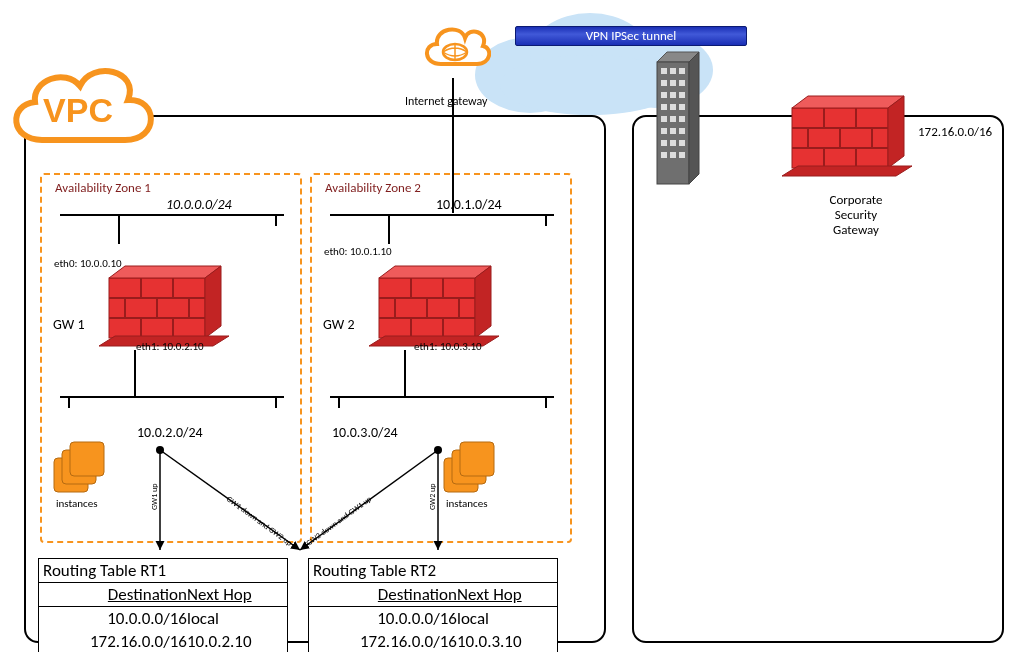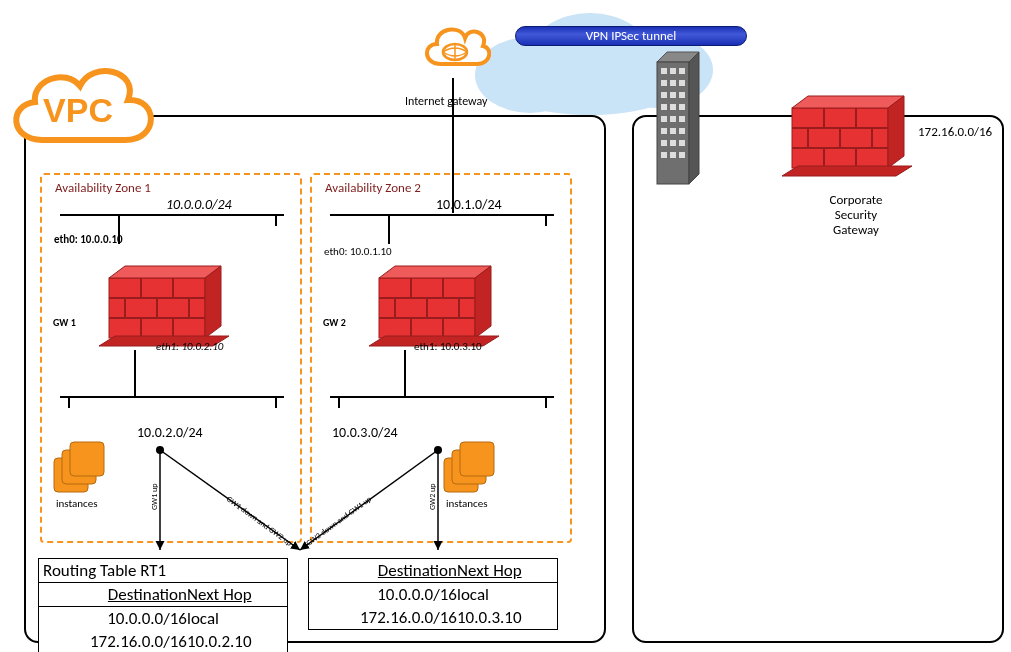--- a/index.html
+++ b/index.html
@@ -22,38 +22,38 @@
     border: 2px dashed #f7941e;
     border-radius: 4px;
   }
   .az-title {
     color: #7f1d1d;
     font-weight: 500;
     font-size: 13px;
   }
   .subnet-label { font-size: 14px; }
   .eth-label { font-size: 11px; }
-  .gw-label { font-weight: bold; font-size: 10px; }
+  .gw-label { font-weight: normal; font-size: 14px; }
   .instances-label { font-size: 11px; text-align:center; }
   .rt-box {
     border: 1px solid #000;
     background: #fff;
     font-size: 17px;
   }
   .rt-box-title { border-bottom: 1px solid #000; padding: 1px 4px; }
   .rt-head { display:flex; border-bottom:1px solid #000; padding:1px 4px; }
   .rt-row { display:flex; padding:1px 4px; }
   .rt-dest { width: 60%; text-align: right; }
   .rt-hop { width: 40%; }
   .cloud-svg { fill: #c9e3f7; stroke: none; }
   .tunnel-pill {
     background: linear-gradient(#1a2fb5, #4159d8 40%, #1a2fb5);
     border: 1px solid #0b1a72;
     color: #fff;
-    border-radius: 10px;
+    border-radius: 2px;
     text-align: center;
     font-size: 13px;
     line-height: 18px;
   }
   .hline { border-top: 2px solid #000; height:0; }
   .vline { border-left: 2px solid #000; width:0; }
 </style>
 </head>
 <body>
 
@@ -87,42 +87,42 @@
 <div class="abs vline" style="left:452px; top:78px; height:135px;"></div>
 
 <div class="abs az-box" style="left:40px; top:173px; width:262px; height:370px;"></div>
 <div class="abs az-title" style="left:55px; top:180px;">Availability Zone 1</div>
 
 <div class="abs hline" style="left:60px; top:214px; width:224px;"></div>
 <div class="abs subnet-label" style="left:166px; top:196px;font-style:italic;">10.0.0.0/24</div>
 <div class="abs vline" style="left:118px; top:214px; height:30px;"></div>
 <div class="abs vline" style="left:275px; top:214px; height:12px;"></div>
 
-<div class="abs eth-label" style="left:54px; top:233px;font-weight:bold;">eth0: 10.0.0.10</div>
+<div class="abs eth-label" style="left:54px; top:257px;">eth0: 10.0.0.10</div>
 <svg class="abs" style="left:95px; top:260px; width:140px; height:96px;" viewBox="0 0 140 96">
 
   <rect x="14" y="18" width="96" height="60" fill="#e63232" stroke="#9a1c1c"></rect>
   <line x1="14" y1="38" x2="110" y2="38" stroke="#9a1c1c" stroke-width="2"></line>
   <line x1="14" y1="58" x2="110" y2="58" stroke="#9a1c1c" stroke-width="2"></line>
   <line x1="46" y1="18" x2="46" y2="38" stroke="#9a1c1c" stroke-width="2"></line>
   <line x1="78" y1="18" x2="78" y2="38" stroke="#9a1c1c" stroke-width="2"></line>
   <line x1="30" y1="38" x2="30" y2="58" stroke="#9a1c1c" stroke-width="2"></line>
   <line x1="62" y1="38" x2="62" y2="58" stroke="#9a1c1c" stroke-width="2"></line>
   <line x1="94" y1="38" x2="94" y2="58" stroke="#9a1c1c" stroke-width="2"></line>
   <line x1="46" y1="58" x2="46" y2="78" stroke="#9a1c1c" stroke-width="2"></line>
   <line x1="78" y1="58" x2="78" y2="78" stroke="#9a1c1c" stroke-width="2"></line>
 
   <polygon points="14,18 30,6 126,6 110,18" fill="#ef5b5b" stroke="#9a1c1c"></polygon>
 
   <polygon points="110,18 126,6 126,66 110,78" fill="#c22424" stroke="#9a1c1c"></polygon>
 
   <polygon points="4,86 20,76 134,76 118,86" fill="#c22424" stroke="#9a1c1c"></polygon>
 </svg>
 <div class="abs gw-label" style="left:53px; top:316px;">GW 1</div>
-<div class="abs eth-label" style="left:156px; top:340px;font-style:italic;">eth1: 10.0.2.10</div>
+<div class="abs eth-label" style="left:136px; top:340px;">eth1: 10.0.2.10</div>
 <div class="abs vline" style="left:134px; top:350px; height:46px;"></div>
 
 <div class="abs hline" style="left:60px; top:396px; width:224px;"></div>
 <div class="abs subnet-label" style="left:137px; top:424px;">10.0.2.0/24</div>
 <div class="abs vline" style="left:68px; top:396px; height:12px;"></div>
 <div class="abs vline" style="left:275px; top:396px; height:12px;"></div>
 
 <svg class="abs" style="left:50px; top:440px; width:60px; height:58px;" viewBox="0 0 60 58">
   <rect x="4" y="18" width="34" height="34" rx="4" fill="#f7941e" stroke="#b56a10"></rect>
   <rect x="12" y="10" width="34" height="34" rx="4" fill="#f7941e" stroke="#b56a10"></rect>
@@ -205,20 +205,21 @@
     <div class="rt-dest">10.0.0.0/16</div>
     <div class="rt-hop">local</div>
   </div>
   <div class="rt-row">
     <div class="rt-dest">172.16.0.0/16</div>
     <div class="rt-hop">10.0.2.10</div>
   </div>
 </div>
 
 <div class="abs rt-box" style="left:308px; top:558px; width:250px;">
+  <div class="rt-box-title">Routing Table RT2</div>
   <div class="rt-head">
     <div class="rt-dest" style="text-decoration:underline;">Destination</div>
     <div class="rt-hop" style="text-decoration:underline;">Next Hop</div>
   </div>
   <div class="rt-row">
     <div class="rt-dest">10.0.0.0/16</div>
     <div class="rt-hop">local</div>
   </div>
   <div class="rt-row">
     <div class="rt-dest">172.16.0.0/16</div>

